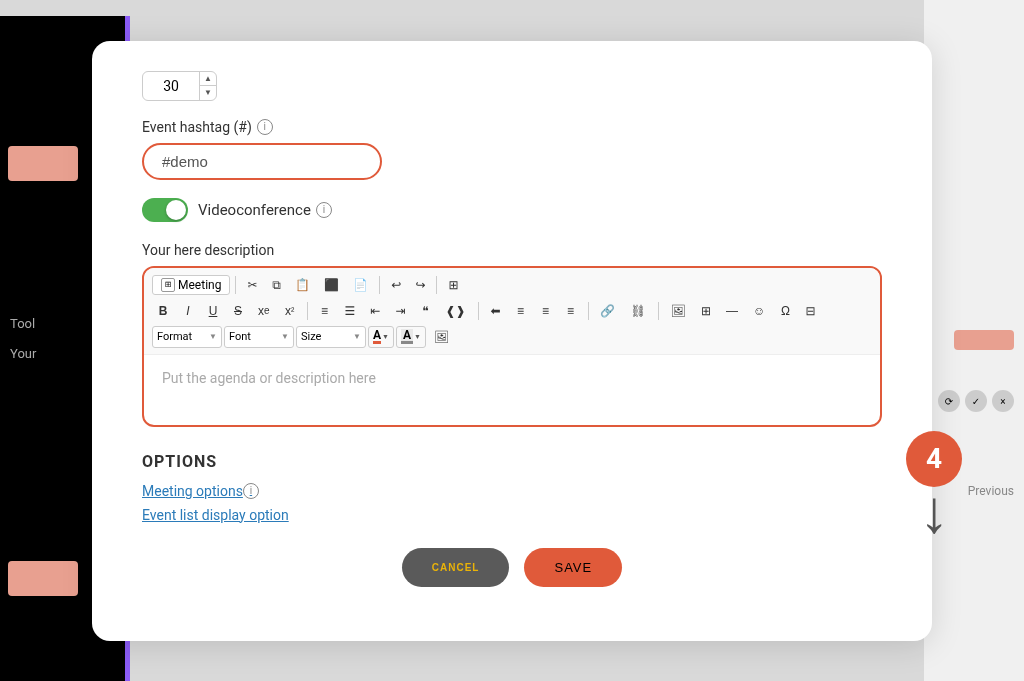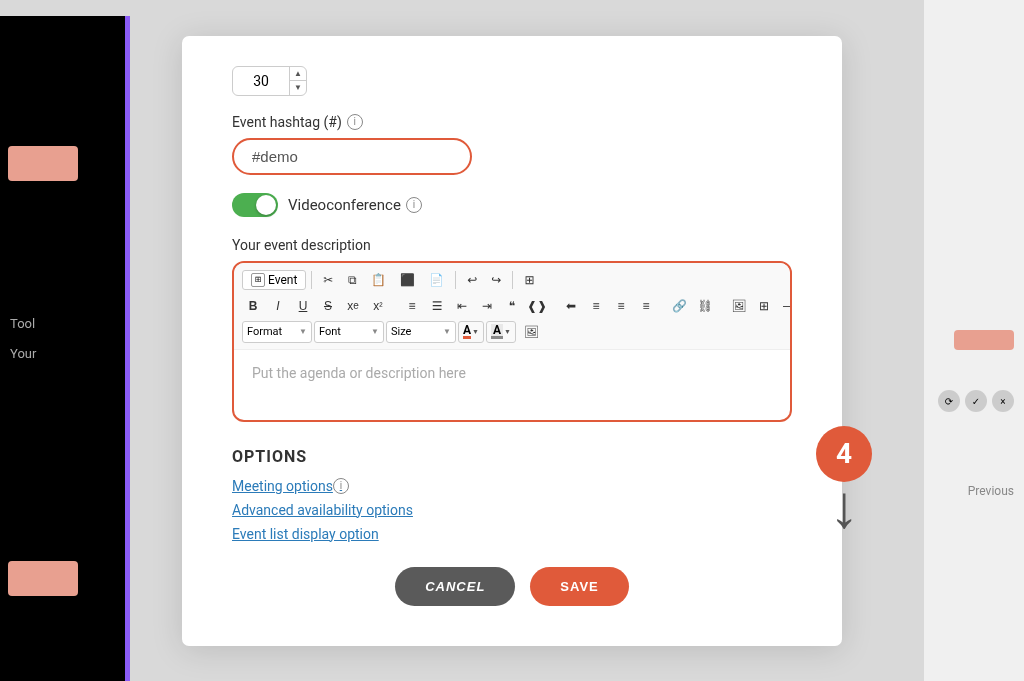--- a/index.html
+++ b/index.html
@@ -104,22 +104,22 @@
       right: 10px;
       top: 484px;
       color: #888;
       font-size: 12px;
     }
 
     
     .modal {
       position: relative;
       background: #fff;
-      border-radius: 7px;
-      width: 660px;
+      border-radius: 18px;
+      width: 840px;
       min-height: 600px;
       padding: 30px 50px 40px 50px;
       box-shadow: 0 4px 32px rgba(0,0,0,0.13);
       z-index: 10;
     }
 
     
     .spinner-row {
       display: flex;
       align-items: center;
@@ -384,39 +384,38 @@
 
     
     .btn-row {
       display: flex;
       justify-content: center;
       gap: 15px;
       margin-top: 10px;
     }
     .btn-cancel {
       background: #5a5a5a;
-      color: #ffffff;
+      color: #eab308;
+      border: none;
+      border-radius: 25px;
+      padding: 12px 30px;
+      font-size: 10px;
+      font-weight: 600;
+      letter-spacing: 1px;
+      cursor: pointer;
+      text-transform: uppercase;
+    }
+    .btn-save {
+      background: #e05a3a;
+      color: #000000;
       border: none;
       border-radius: 25px;
       padding: 12px 30px;
       font-size: 13px;
-      font-weight: 600;
-      letter-spacing: 1px;
-      cursor: pointer;
-      text-transform: uppercase;
-      font-style: italic;
-    }
-    .btn-save {
-      background: #e05a3a;
-      color: #ffffff;
-      border: none;
-      border-radius: 25px;
-      padding: 12px 30px;
-      font-size: 13px;
-      font-weight: 700;
+      font-weight: 400;
       letter-spacing: 1px;
       cursor: pointer;
       text-transform: uppercase;
     }
 
     
     .step-overlay {
       position: absolute;
       right: -30px;
       top: 390px;
@@ -492,30 +491,30 @@
       <div class="toggle-track on">
         <div class="toggle-thumb"></div>
       </div>
       <span class="toggle-label">
         <span>Videoconference</span>
         <span class="info-icon">i</span>
       </span>
     </div>
 
     
-    <div class="desc-label">Your event description</div>
+    <div class="desc-label">Your here description</div>
 
     
     <div class="editor-container">
       <div class="editor-toolbar">
 
         <div class="toolbar-row1">
           <div class="tb-source">
             <span class="tb-source-icon">⊞</span>
-            <span>Event</span>
+            <span>Meeting</span>
           </div>
           <div class="tb-divider"></div>
           <button class="tb-btn" title="Cut">✂</button>
           <button class="tb-btn" title="Copy">⧉</button>
           <button class="tb-btn" title="Paste">📋</button>
           <button class="tb-btn" title="Paste as Plain Text">⬛</button>
           <button class="tb-btn" title="Paste from Word">📄</button>
           <div class="tb-divider"></div>
           <button class="tb-btn" title="Undo">↩</button>
           <button class="tb-btn" title="Redo">↪</button>
@@ -593,23 +592,20 @@
     </div>
 
     
     <div class="options-section">
       <div class="options-title">OPTIONS</div>
       <div class="options-link">
         <span>Meeting options</span>
         <span class="info-icon">i</span>
       </div>
       <div class="options-link">
-        <span>Advanced availability options</span>
-      </div>
-      <div class="options-link">
         <span>Event list display option</span>
       </div>
     </div>
 
     
     <div class="btn-row">
       <button class="btn-cancel">CANCEL</button>
       <button class="btn-save">SAVE</button>
     </div>
 

